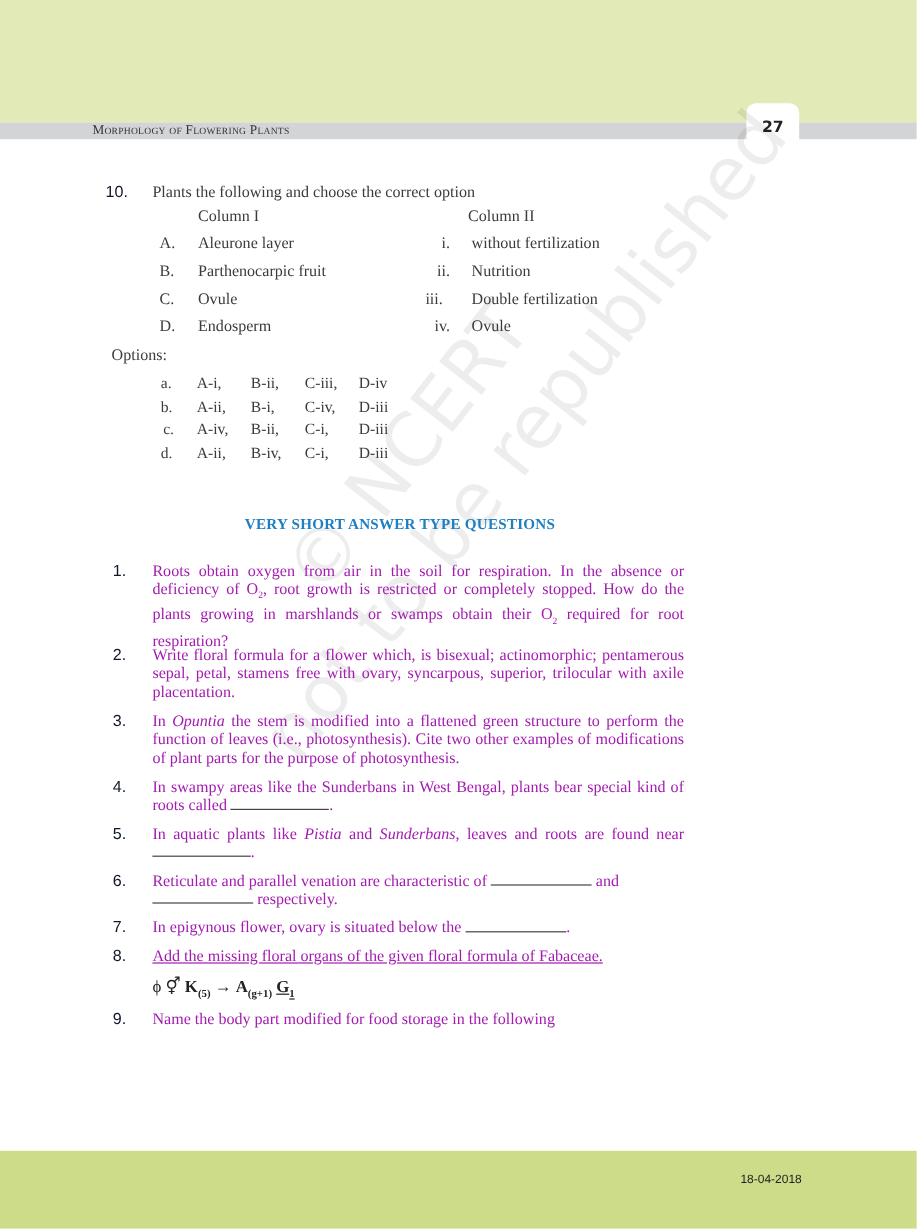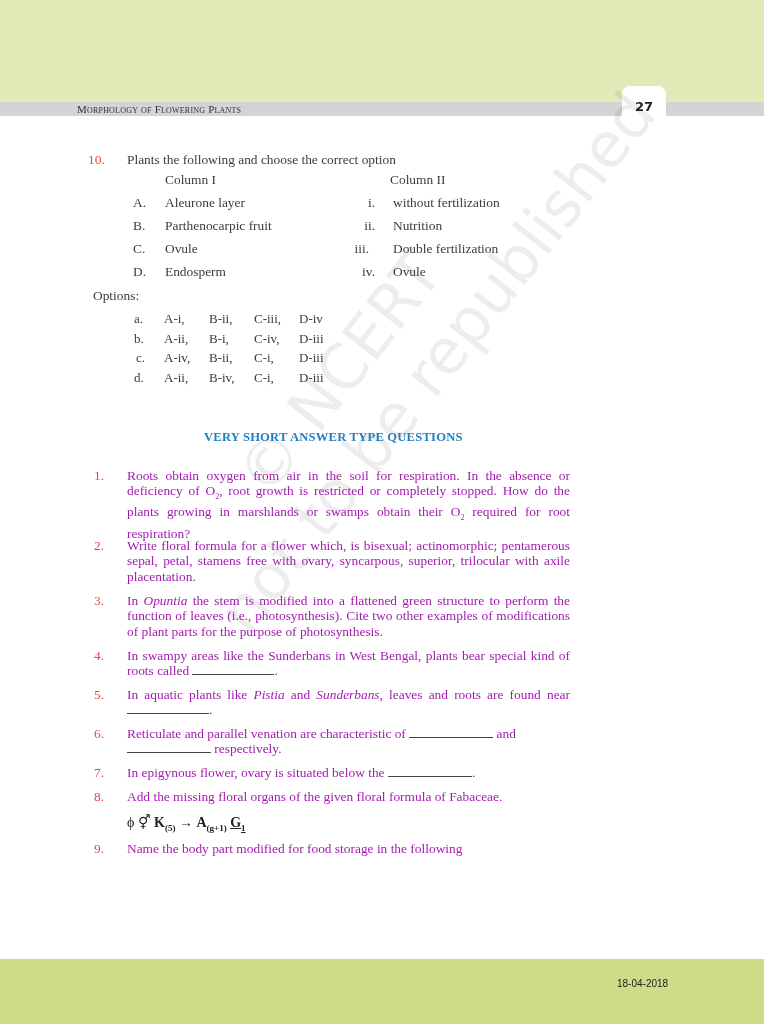--- a/index.html
+++ b/index.html
@@ -24,21 +24,21 @@
     position: absolute; left: 622px; top: 99px; width: 44px; text-align: center;
     font-family: "DejaVu Sans", sans-serif; font-weight: bold; font-size: 13px; color: #222;
   }
   .bottom-band { position: absolute; left: 0; top: 959px; width: 764px; height: 65px; background: #cddc89; }
   .date {
     position: absolute; left: 617px; top: 978px;
     font-family: "Liberation Sans", sans-serif; font-size: 10px; color: #222;
   }
 
   .txt { position: absolute; font-family: "Liberation Serif", serif; font-size: 13.4px; line-height: 15.6px; color: #3b3b3b; white-space: nowrap; }
-  .num { position: absolute; font-family: Liberation Serif, serif; font-size: 13.4px; color: #ef4444; }
+  .num { position: absolute; font-family: Liberation Sans, sans-serif; font-size: 13.4px; color: #0f172a; }
   .para { position: absolute; left: 127px; width: 443px; font-family: "Liberation Serif", serif; font-size: 13.4px; line-height: 15.4px; color: #a21caf; text-align: justify; }
   .blank { display: inline-block; border-bottom: 1px solid #444; height: 11px; vertical-align: baseline; }
   .section-title {
     position: absolute; left: 204px; top: 430px;
     font-family: "Liberation Serif", serif; font-weight: bold; font-size: 12.6px; color: #1f7fc0; letter-spacing: 0.2px;
   }
   .opt-row { position: absolute; left: 134px; font-family: "Liberation Serif", serif; font-size: 13px; color: #3b3b3b; }
   .opt-row span { position: absolute; top: 0; white-space: nowrap; }
 
   .watermark {
@@ -148,21 +148,21 @@
 <div class="para" style="top:726px;">
   <span>Reticulate and parallel venation are characteristic of </span><span class="blank" style="width:84px"></span><span> and</span><br><span class="blank" style="width:84px"></span><span> respectively.</span>
 </div>
 
 <div class="num" style="left:94px; top:765px;">7.</div>
 <div class="para" style="top:765px;">
   <span>In epigynous flower, ovary is situated below the </span><span class="blank" style="width:84px"></span><span>.</span>
 </div>
 
 <div class="num" style="left:94px; top:789px;">8.</div>
-<div class="para" style="top:789px;">Add the missing floral organs of the given floral formula of Fabaceae.</div>
+<div class="para" style="top:789px;text-decoration:underline;">Add the missing floral organs of the given floral formula of Fabaceae.</div>
 
 <div class="formula">
   <span>ϕ</span>
   <span>⚥</span>
   <b>K</b><sub>(5)</sub>
   <span>→</span>
   <b>A</b><sub>(g+1)</sub>
   <b class="uline">G</b><sub class="uline">1</sub>
 </div>
 

